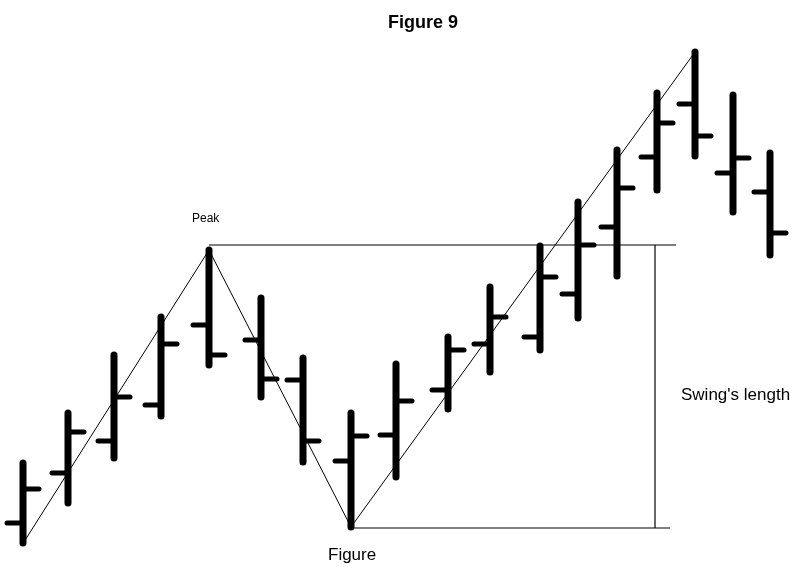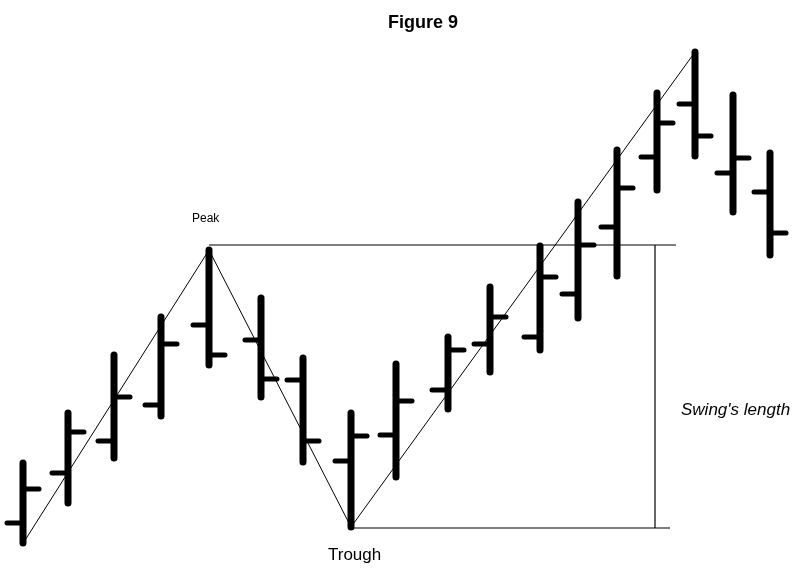--- a/index.html
+++ b/index.html
@@ -2,21 +2,21 @@
 <html><head>
   <meta charset="utf-8">
   <style>
     html, body { margin: 0; padding: 0; background: #ffffff; }
     #stage { position: relative; width: 808px; height: 576px; overflow: hidden; background: #ffffff; }
     #stage svg { position: absolute; left: 0; top: 0; }
     .lbl { position: absolute; font-family: "Liberation Sans", sans-serif; color: #000; white-space: nowrap; }
     .title { font-weight: bold; font-size: 18px; left: 388px; top: 12px; }
     .peak { font-size: 12px; left: 192px; top: 211px; }
     .trough { font-size: 17px; left: 328px; top: 545px; }
-    .swing { font-size: 17px; left: 681px; top: 400px; font-style: italic; }
+    .swing { font-size: 17px; left: 681px; top: 385px; }
   </style>
 </head>
 <body>
 
 <div id="stage">
   <svg id="chart" width="808" height="576" viewBox="0 0 808 576">
     <g id="ref-lines">
         <line x1="209" y1="245" x2="676" y2="245" stroke="#000000" stroke-width="1.2" stroke-linecap="butt"></line>
         <line x1="351" y1="528" x2="670" y2="528" stroke="#000000" stroke-width="1.2" stroke-linecap="butt"></line>
         <line x1="655" y1="245" x2="655" y2="528" stroke="#000000" stroke-width="1.2" stroke-linecap="butt"></line>
@@ -114,15 +114,15 @@
         </g>
         <g>
           <line x1="770" y1="153" x2="770" y2="255" stroke="#000000" stroke-width="7" stroke-linecap="round"></line>
           <line x1="754" y1="192" x2="770" y2="192" stroke="#000000" stroke-width="5" stroke-linecap="round"></line>
           <line x1="770" y1="233" x2="786" y2="233" stroke="#000000" stroke-width="5" stroke-linecap="round"></line>
         </g>
       </g>
   </svg>
   <div class="lbl title">Figure 9</div>
   <div class="lbl peak">Peak</div>
-  <div class="lbl trough">Trough</div>
+  <div class="lbl trough">Figure</div>
   <div class="lbl swing">Swing's length</div>
 </div>
 
 </body></html>

